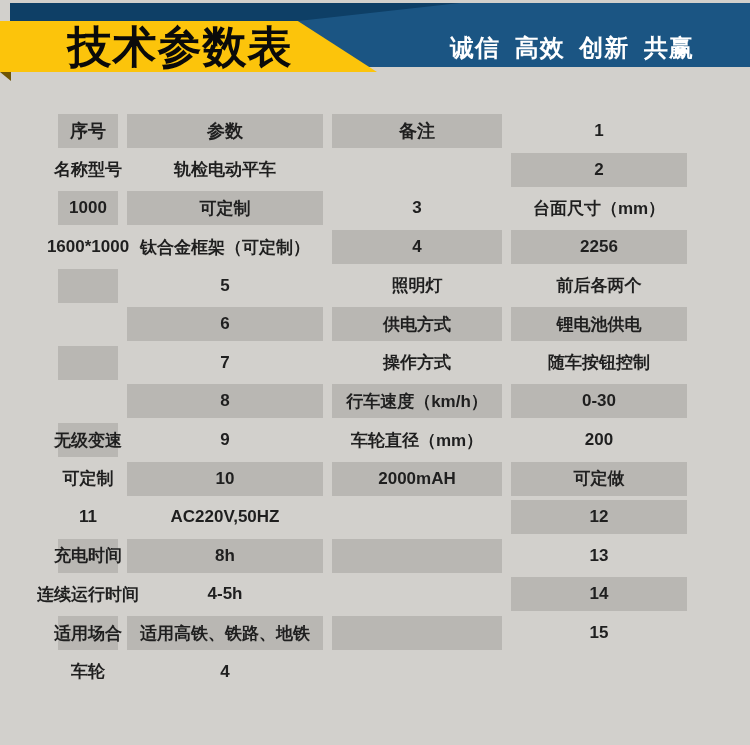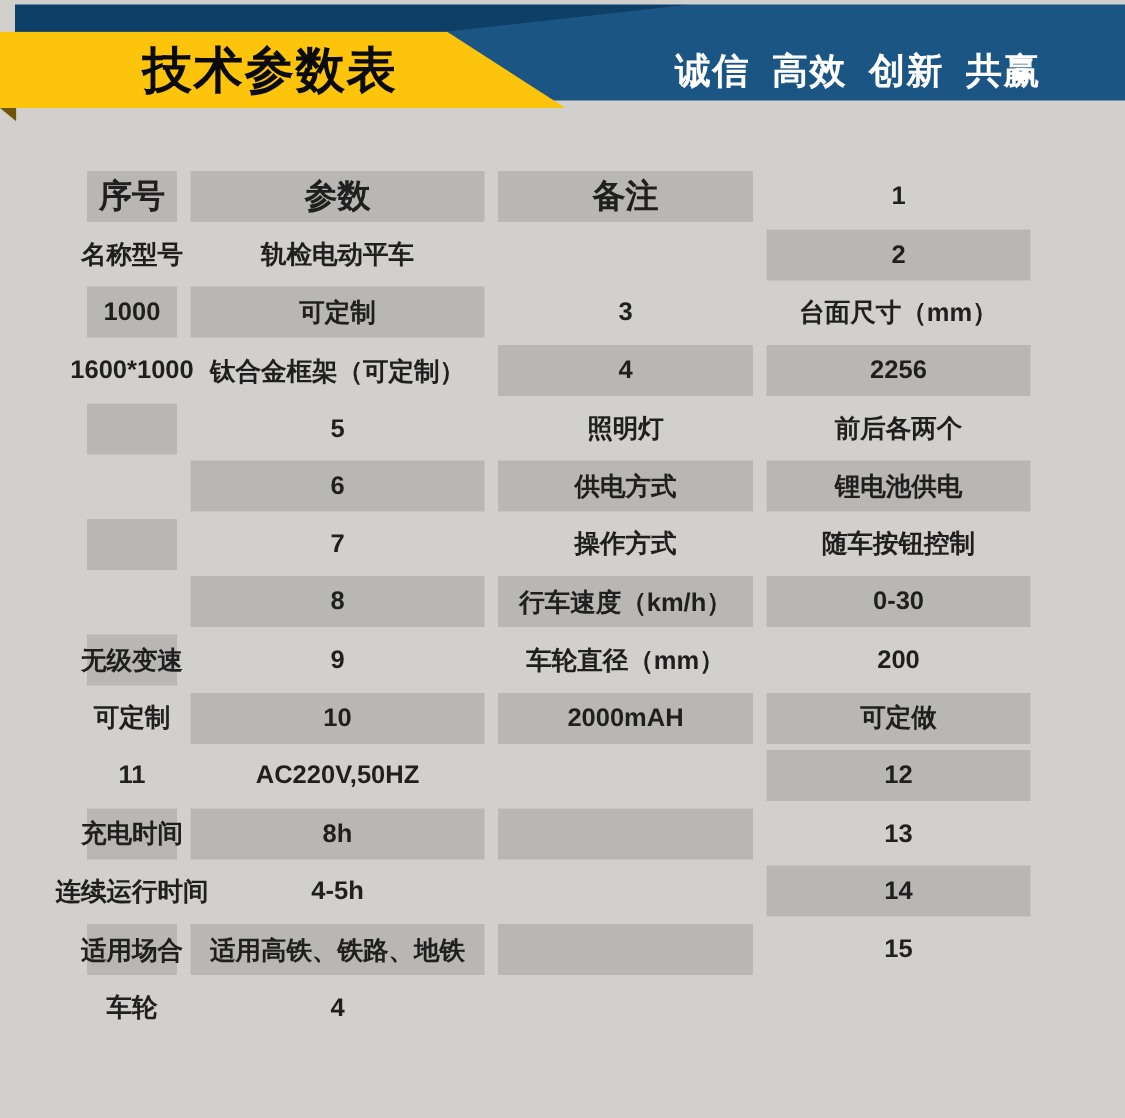--- a/index.html
+++ b/index.html
@@ -37,21 +37,21 @@
     position:absolute;
     left:0; top:21px;
     width:377px; height:51px;
     background:var(--ribbon-yellow);
     clip-path:polygon(0 0, 79% 0, 100% 100%, 0 100%);
   }
   .ribbon-title{
     width:360px;
     line-height:51px;
     text-align:center;
-    font-size:33px;
+    font-size:44px;
     font-weight:bold;
     letter-spacing:1px;
     color:#0a0a0a;
     white-space:nowrap;
   }
   .ribbon-fold{
     position:absolute;
     left:0; top:72px;
     width:11px; height:9px;
     background:var(--ribbon-fold);
@@ -82,21 +82,21 @@
     height:34px;
     display:flex;
     align-items:center;
     justify-content:center;
     font-size:17px;
     font-weight:bold;
     color:var(--text-dark);
     white-space:nowrap;
   }
   .cell.shaded{ background:var(--cell-gray); }
-  .cell.header-cell{ font-size:22px; }
+  .cell.header-cell{ font-size:18px; }
 </style>
 </head>
 <body>
 
 <div class="banner">
   <div class="banner-shade"></div>
   <div class="slogan">诚信 高效 创新 共赢</div>
 </div>
 
 <div class="ribbon">

